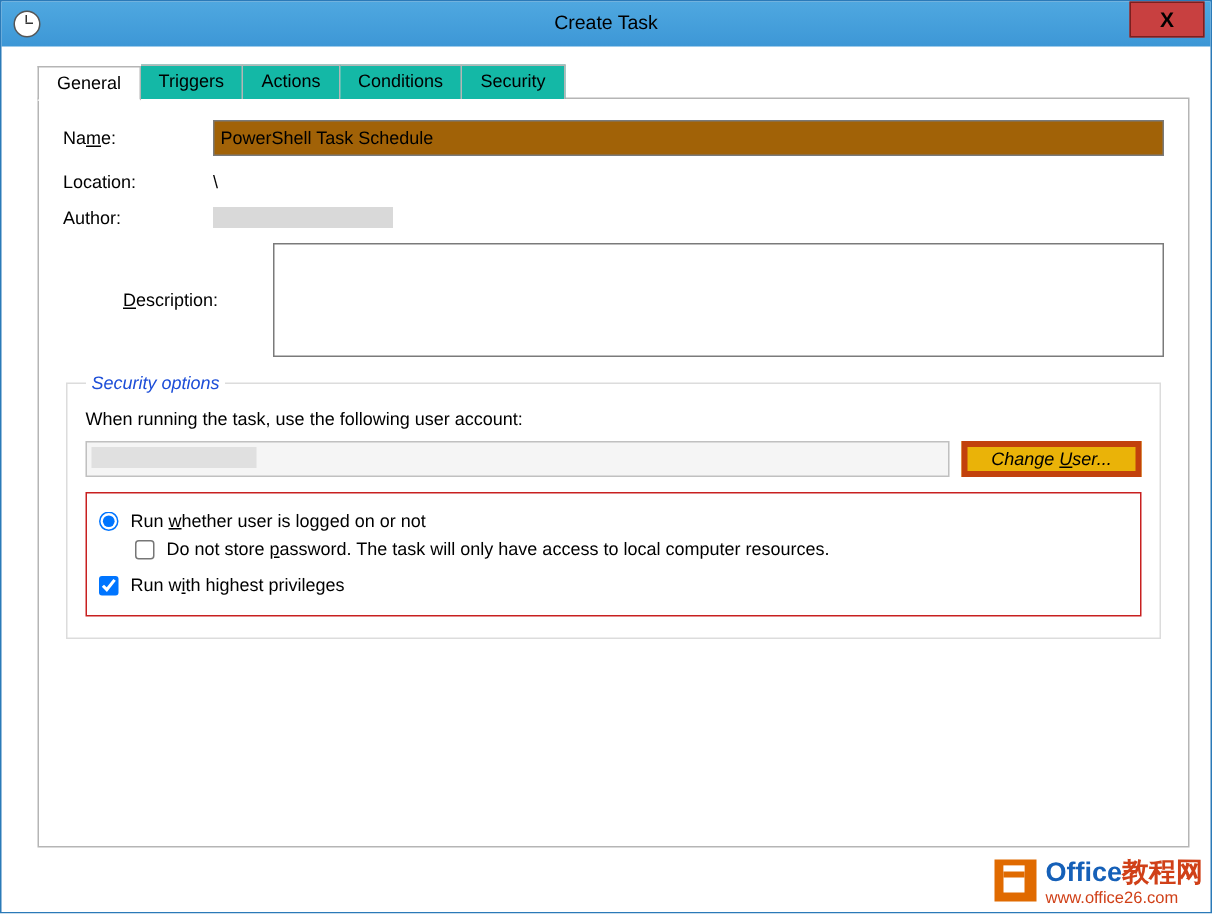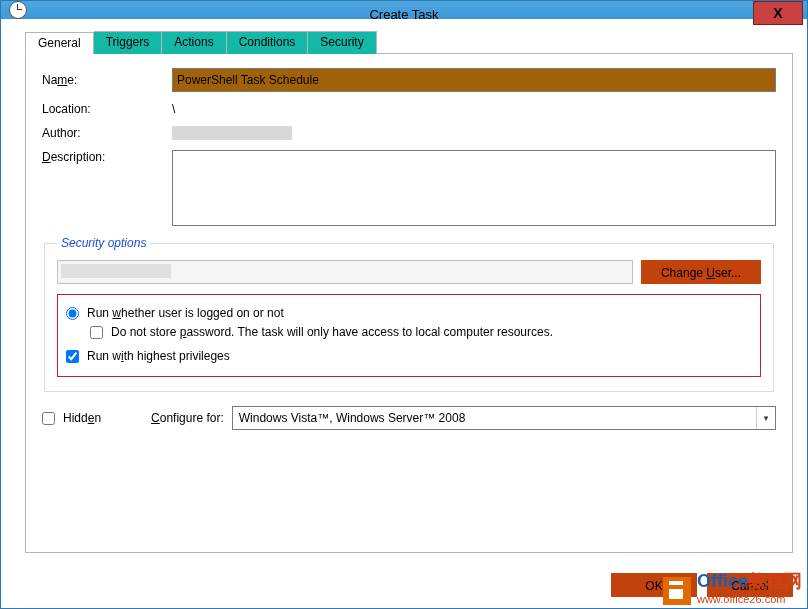--- a/index.html
+++ b/index.html
@@ -92,21 +92,20 @@
   .panel {
     border:1px solid #b5b5b5;
     padding: 14px 16px;
     box-sizing:border-box;
     margin-top:-1px;
     height: 500px;
   }
   .form-row {
     display:flex; align-items:center;
     margin-bottom:10px;
-    gap:30px;
   }
   .lbl { width:100px; }
   .u { text-decoration: underline; }
   input.text-field {
     flex:1;
     border:1px solid #7a7a7a;
     height:20px;
     padding:1px 4px;
     font-family:inherit; font-size:12px;
     background:#a16207;
@@ -141,24 +140,25 @@
     background:#f5f5f5;
     position:relative;
   }
   .acct-box .redact {
     position:absolute; left:3px; top:3px;
     width:110px; height:14px; background:#e0e0e0;
   }
   button.win {
     height:24px;
     min-width:120px;
-    border:6px solid #c2410c;
-    background:#c2410c;
+    border:4px solid #c2410c;
+    background:#eab308;
     font-family:inherit; font-size:12px;
     padding:0 14px;
+    font-style:italic;
   }
   .radio-row, .check-row {
     display:flex; align-items:center;
     margin:5px 0;
   }
   .radio-row input, .check-row input {
     margin:0 8px 0 0;
     width:13px; height:13px;
   }
   .indent { margin-left:24px; }
@@ -187,21 +187,21 @@
   }
   .dlg-buttons {
     display:flex; justify-content:flex-end; gap:10px;
     padding:12px 14px;
   }
   .dlg-buttons button.win { min-width:86px; }
   
   .wm {
     position:absolute;
     right:6px; bottom:4px;
-    display:flex; align-items:flex-end;
+    display:flex; align-items:center;
     gap:6px;
     pointer-events:none;
   }
   .wm-logo {
     width:28px; height:28px;
     background:#e06a00;
     position:relative;
   }
   .wm-logo::before {
     content:""; position:absolute;
@@ -256,30 +256,31 @@
         <div class="form-row">
           <div class="lbl">Location:</div>
           <div class="loc-val">\</div>
         </div>
 
         <div class="form-row">
           <div class="lbl">Author:</div>
           <div class="author-redact"></div>
         </div>
 
-        <div class="form-row" style="align-items:flex-start;">
+        <div class="form-row" style="align-items:center;margin-left:40px;">
           <div class="lbl">
             <span class="u">D</span><span>escription:</span>
           </div>
           <textarea class="desc" style=""></textarea>
         </div>
 
         <fieldset class="security">
           <legend>Security options</legend>
 
+          <div class="sec-text">When running the task, use the following user account:</div>
 
           <div class="acct-row">
             <div class="acct-box">
               <div class="redact"></div>
             </div>
             <button class="win">
               <span>Change </span><span class="u">U</span><span>ser...</span>
             </button>
           </div>
 
@@ -295,40 +296,25 @@
               <span><span>Do not store </span><span class="u">p</span><span>assword.  The task will only have access to local computer resources.</span></span>
             </label>
 
             <label class="check-row" style="margin-top:10px;">
               <input type="checkbox" checked="" style="">
               <span><span>Run w</span><span class="u">i</span><span>th highest privileges</span></span>
             </label>
           </div>
         </fieldset>
 
-        <div class="bottom-row">
-          <label class="check-row" style="margin:0;">
-            <input type="checkbox" style="">
-            <span><span>Hidd</span><span class="u">e</span><span>n</span></span>
-          </label>
-          <span class="lbl2" style="margin-left:50px;"><span class="u">C</span><span>onfigure for:</span></span>
-          <div class="combo">
-            <div class="ctext">Windows Vista™, Windows Server™ 2008</div>
-            <div class="cbtn">▾</div>
-          </div>
-        </div>
 
       </div>
     </div>
   </div>
 
-  <div class="dlg-buttons">
-    <button class="win">OK</button>
-    <button class="win">Cancel</button>
-  </div>
 
 </div>
 
 <div class="wm">
   <div class="wm-logo"></div>
   <div class="wm-text">
     <div class="big"><span class="o">Office</span><span class="r">教程网</span></div>
     <div class="small">www.office26.com</div>
   </div>
 </div>

